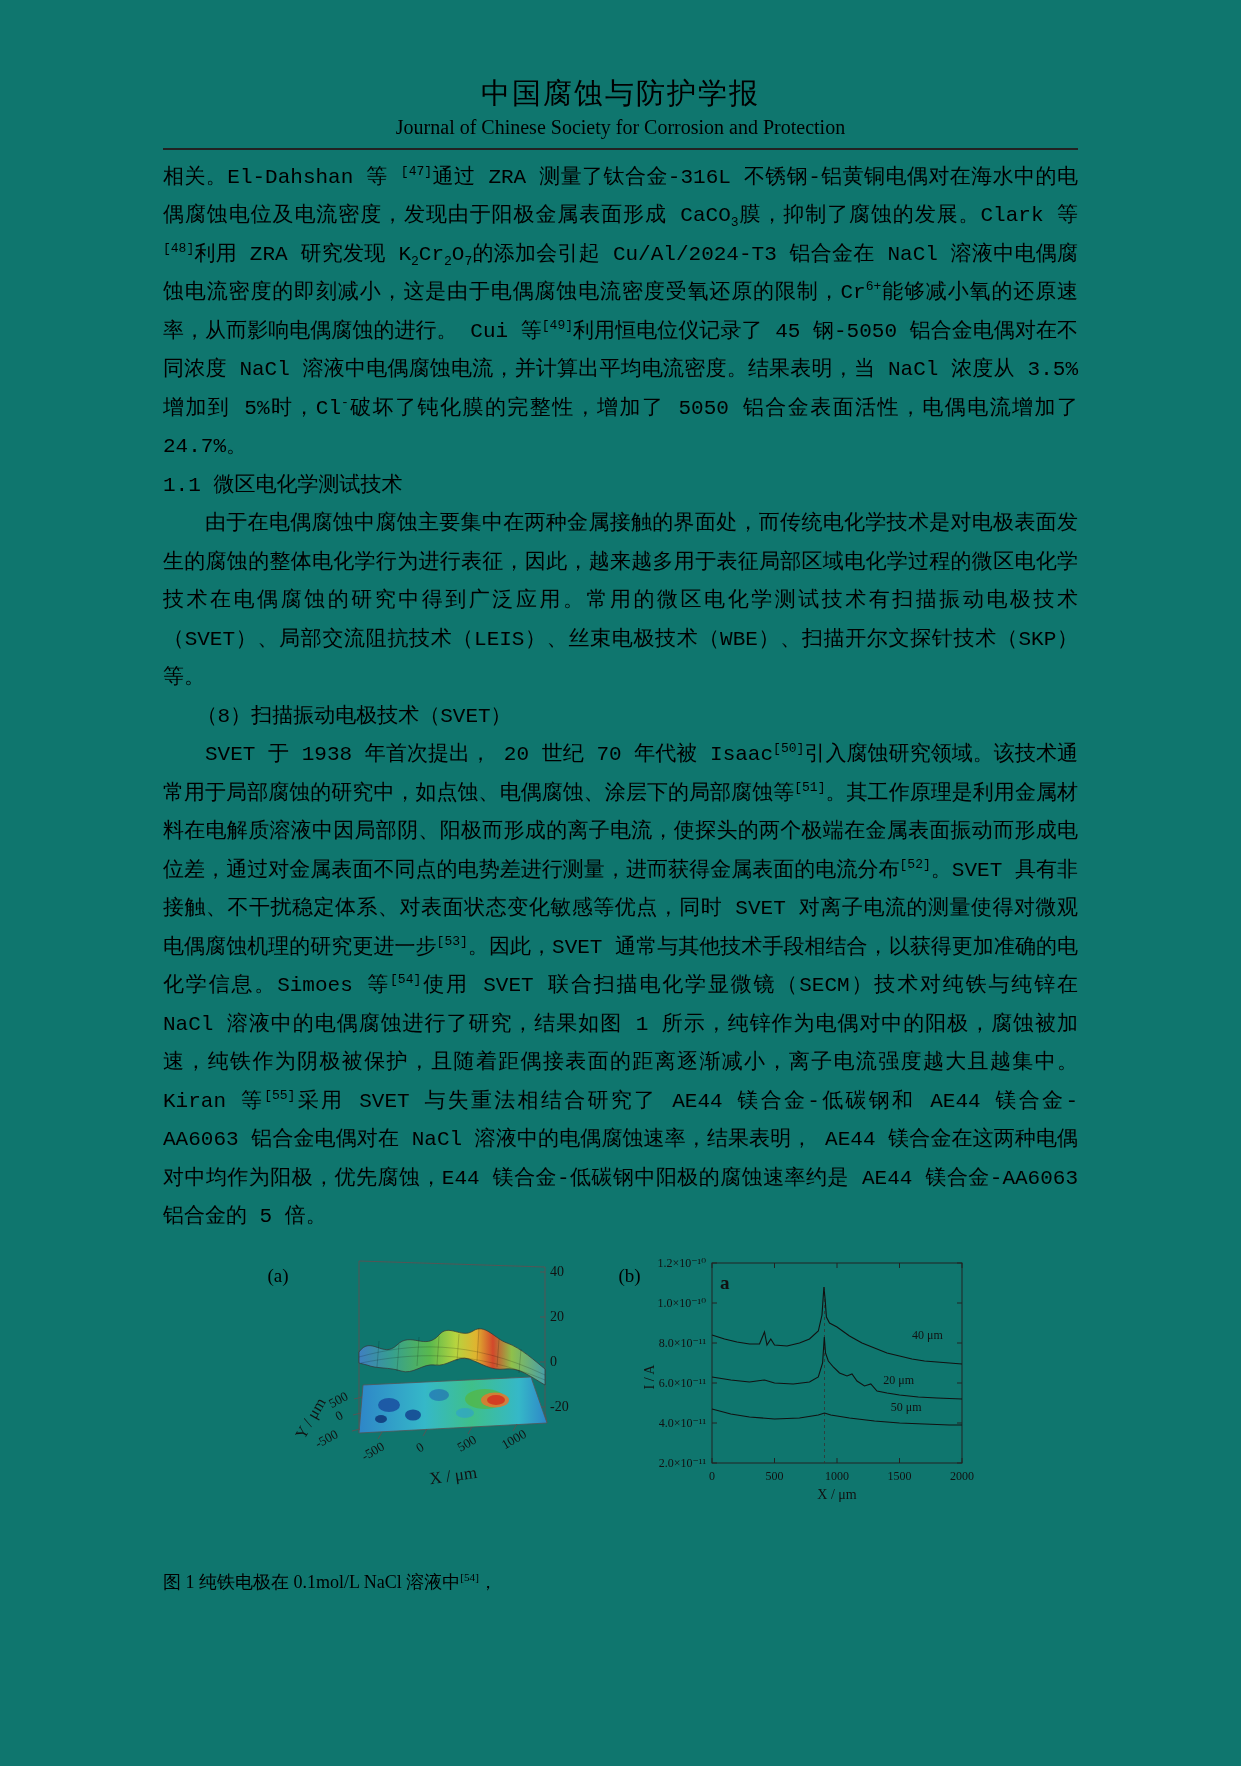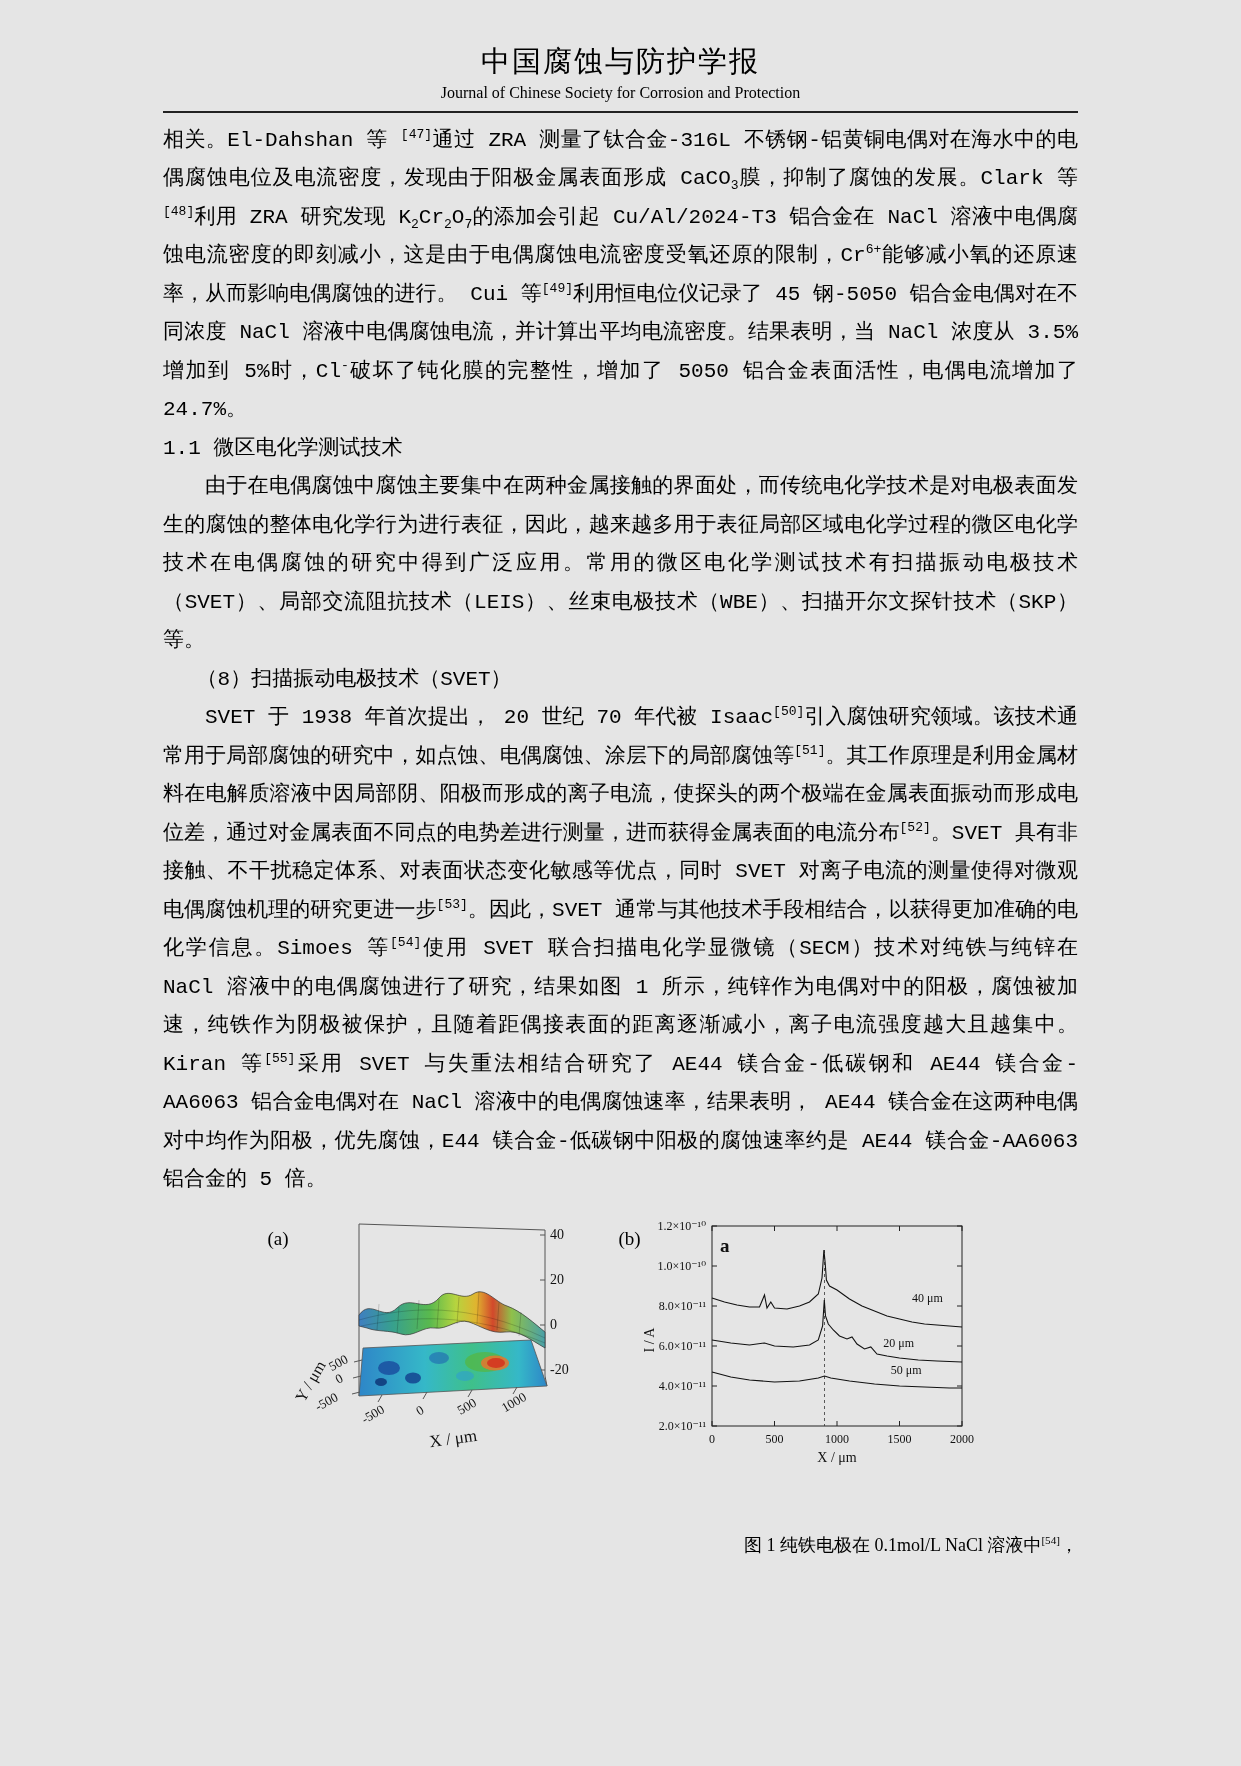--- a/index.html
+++ b/index.html
@@ -1,43 +1,43 @@
 <!DOCTYPE html>
 <html><head>
 <meta charset="utf-8">
 <style>
   * { margin:0; padding:0; box-sizing:border-box; }
   html,body { background:#ffffff; }
   .page {
     position:relative;
     width:1241px; height:1766px;
     margin:0 auto;
-    background:#e5e5e5;
+    background:#0f766e;
     color:#000;
     font-family:"Liberation Serif","DejaVu Serif",serif;
-    padding:44px 163px 0 163px;
+    padding:76px 163px 0 163px;
     overflow:hidden;
   }
   .journal-header { text-align:center; }
   .journal-title-cn { font-size:29px; letter-spacing:2px; line-height:1.2; }
-  .journal-title-en { font-size:16px; margin-top:4px; line-height:1.2; }
+  .journal-title-en { font-size:20px; margin-top:4px; line-height:1.2; }
   .header-rule { border:none; border-top:2px solid #222; margin-top:9px; }
   .body-text { margin-top:9px; font-size:21px; line-height:38.5px; }
   .body-text p, .body-text h3 { text-align:justify; font-weight:normal; font-size:21px;font-family:Liberation Mono, monospace; }
   p.indent2 { text-indent:2em; }
   p.indent16 { text-indent:1.6em; }
   sup { font-size:0.62em; vertical-align:super; line-height:0; }
   sub { font-size:0.62em; vertical-align:sub; line-height:0; }
 
   .figure-block { margin-top:10px; }
   .fig-panels { display:flex; justify-content:center; align-items:flex-start; gap:14px; }
   .panel { display:flex; align-items:flex-start; }
   .panel-label { font-size:19px; margin-top:10px; margin-right:1px; white-space:nowrap; }
   svg text { font-family:"Liberation Serif","DejaVu Serif",serif; fill:#111; }
-  .fig-captions { text-align:right; margin-top:30px; font-size:18px; line-height:35px; }
+  .fig-captions { text-align:left; margin-top:30px; font-size:18px; line-height:35px; }
 </style>
 </head>
 <body>
 
 <div class="page">
 
   <header class="journal-header">
     <div class="journal-title-cn">中国腐蚀与防护学报</div>
     <div class="journal-title-en">Journal of Chinese Society for Corrosion and Protection</div>
     <hr class="header-rule">

